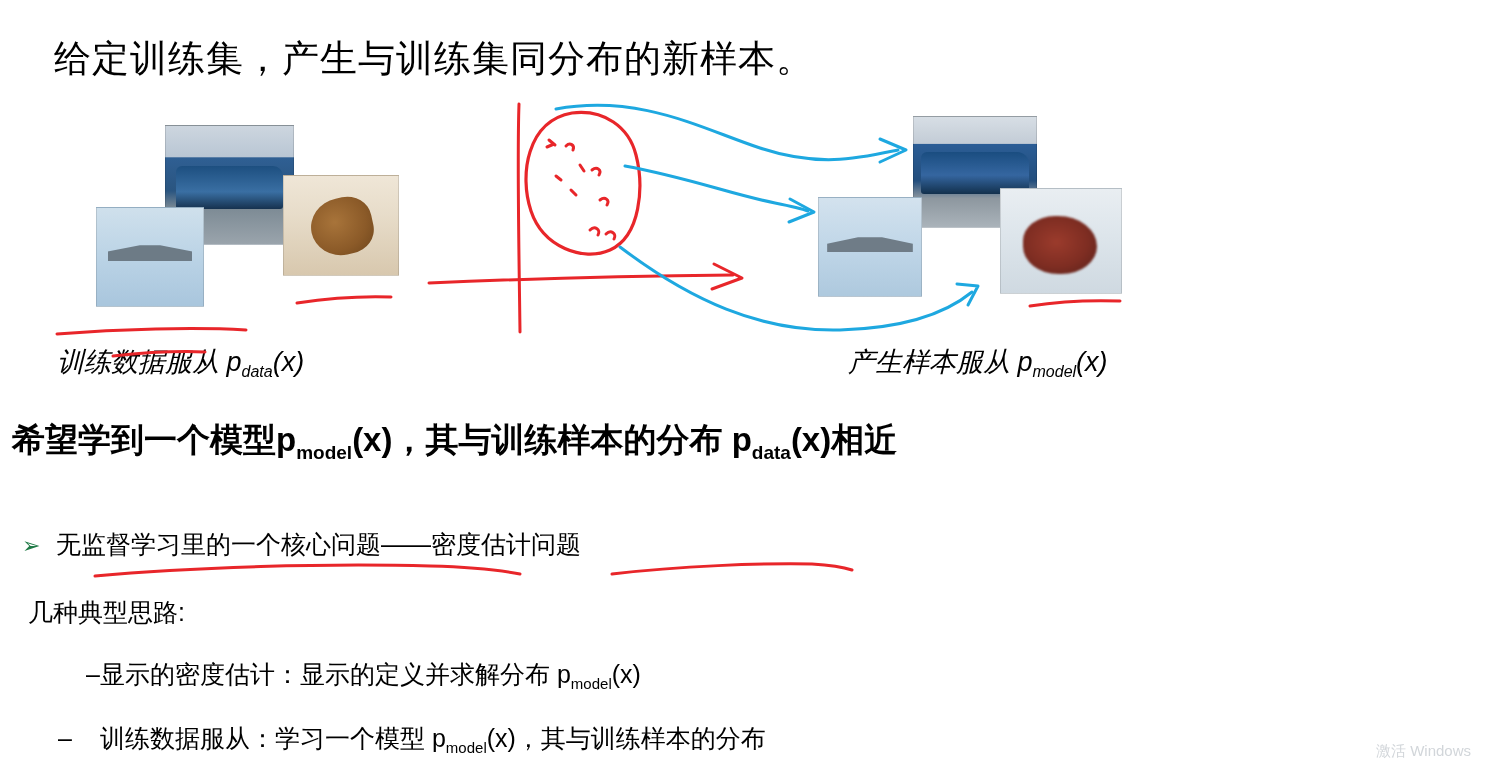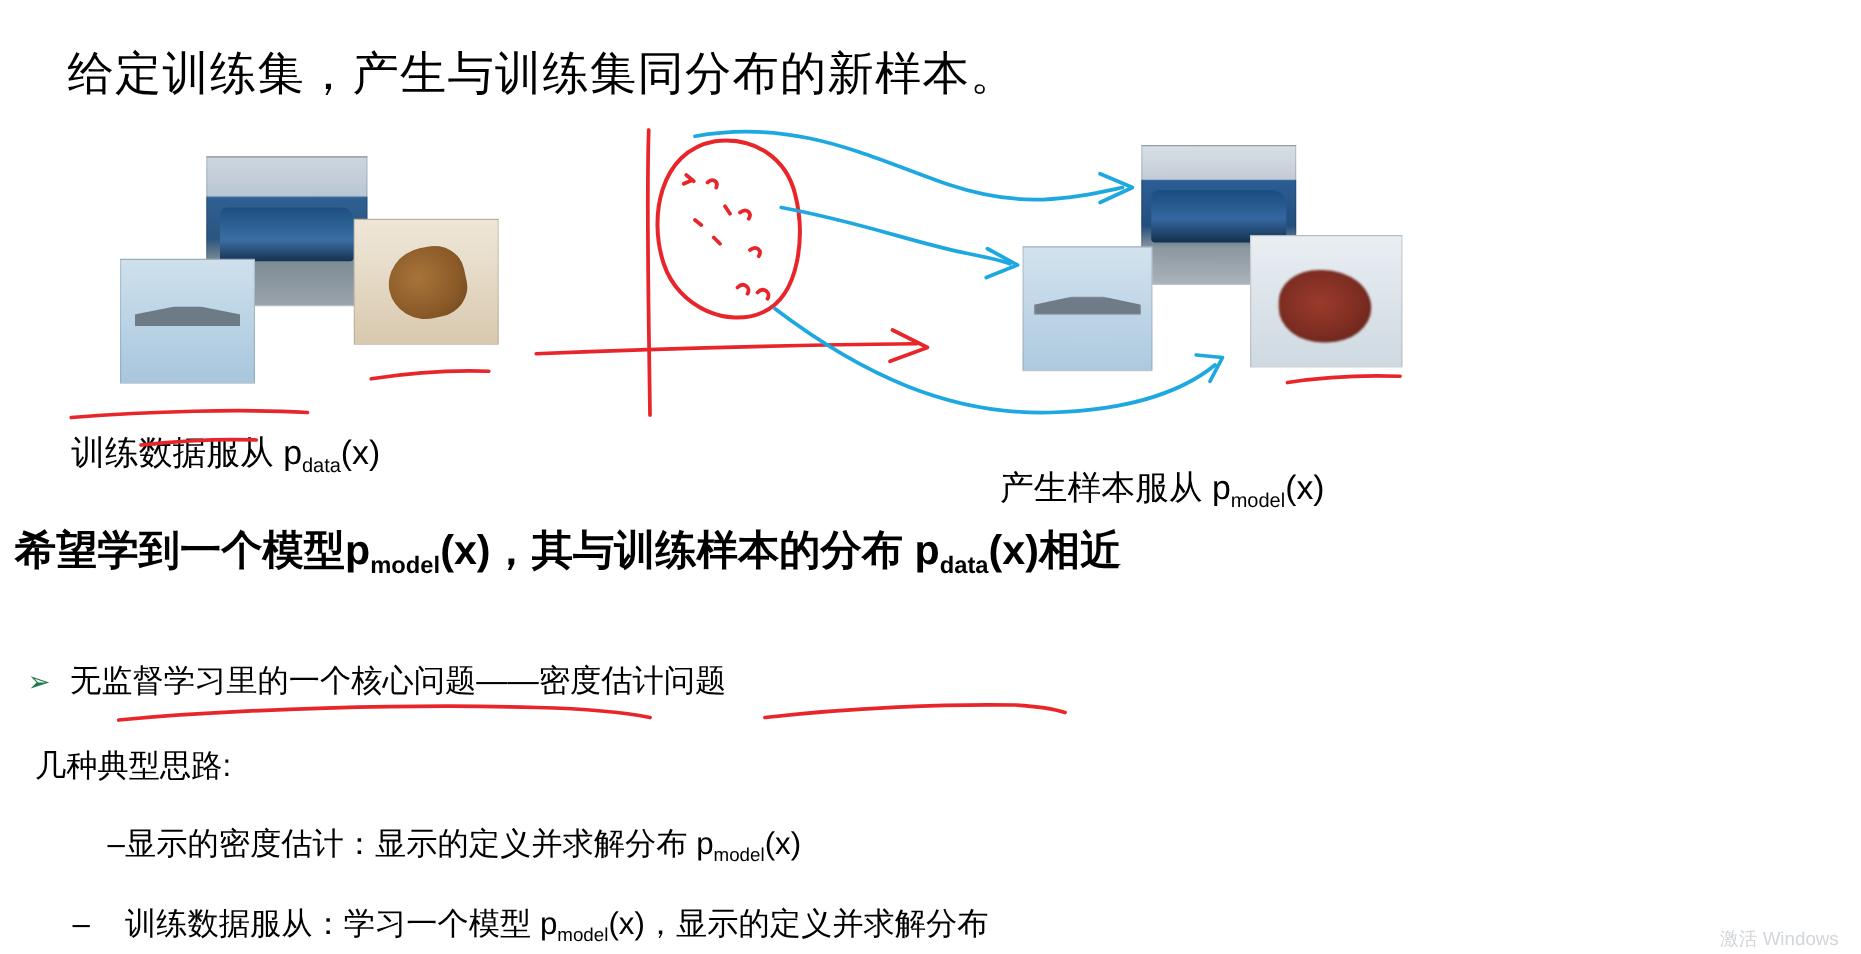--- a/index.html
+++ b/index.html
@@ -102,23 +102,24 @@
     background: radial-gradient(ellipse at 45% 45%, #9b3b2c 0%, #7e2d22 55%, #55201a 100%);
     border-radius: 45% 55% 50% 50%;
     filter: blur(0.8px);
   }
 
   
   .caption {
     position: absolute;
     font-size: 27px;
     white-space: nowrap;
+    font-style: italic;
   }
   .cap-left  { left: 57px;  top: 344px; }
-  .cap-right { left: 800px; top: 344px; margin-top: 28px; }
+  .cap-right { left: 848px; top: 344px; }
 
   .formula { font-size: 27px; }
   .formula sub { font-size: 16px; }
 
   
   .statement {
     position: absolute;
     left: 12px;
     top: 418px;
     font-size: 33px;
@@ -193,21 +194,21 @@
 
   <div class="bullet-row b2">
     <span>几种典型思路:</span>
   </div>
 
   <div class="bullet-row b3">
     <span class="dash">–</span><span>显示的密度估计：显示的定义并求解分布  p</span><sub>model</sub><span>(x)</span>
   </div>
 
   <div class="bullet-row b4">
-    <span class="dash">–</span><span>训练数据服从：学习一个模型  p</span><sub>model</sub><span>(x)，显示的定义并求解分布</span>
+    <span class="dash">–</span><span>训练数据服从：学习一个模型  p</span><sub>model</sub><span>(x)，其与训练样本的分布</span>
   </div>
 
   <svg id="ink" viewBox="0 0 1489 763">
     <g fill="none" stroke="#e8262a" stroke-width="3" stroke-linecap="round" stroke-linejoin="round">
 
       <path d="M572 113 C 527 121 519 175 531 211 C 543 247 583 262 610 250 C 641 236 644 186 636 155 C 629 127 604 109 572 113 Z" stroke-width="3.2"></path>
 
       <path d="M549 140 l6 5 M547 147 l7 -3 M566 146 c4 -4 9 -1 7 4 M580 165 l4 6 M592 170 c5 -4 10 0 7 5 M556 176 l5 4 M571 190 l5 5 M600 200 c5 -4 10 0 7 5 M590 230 c5 -5 11 0 8 5 M606 234 c5 -5 11 0 8 5"></path>
 
       <path d="M519 104 C 517 160 519 250 520 332"></path>

